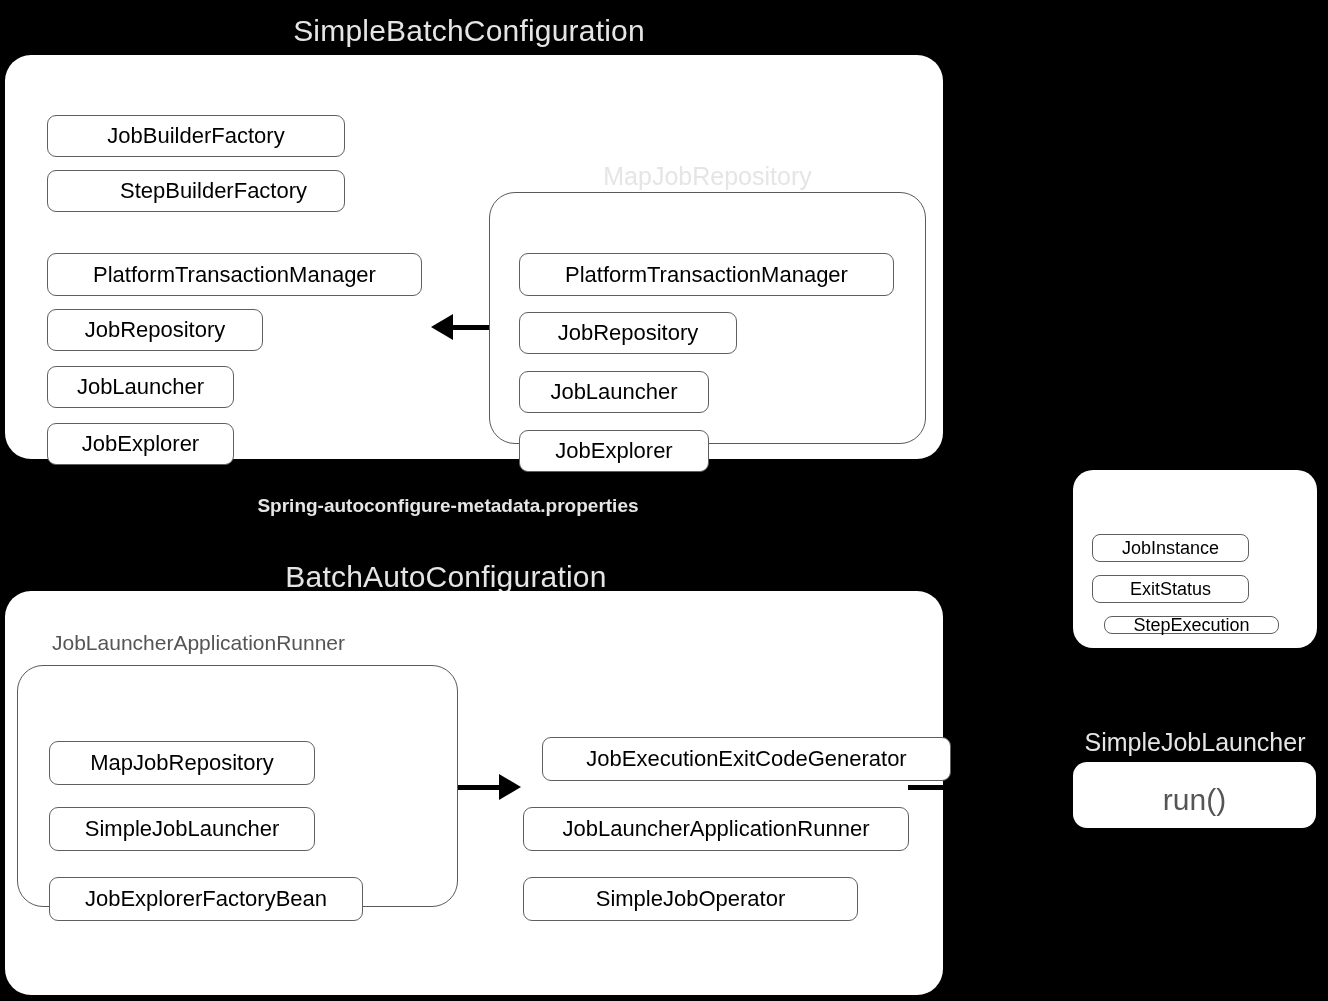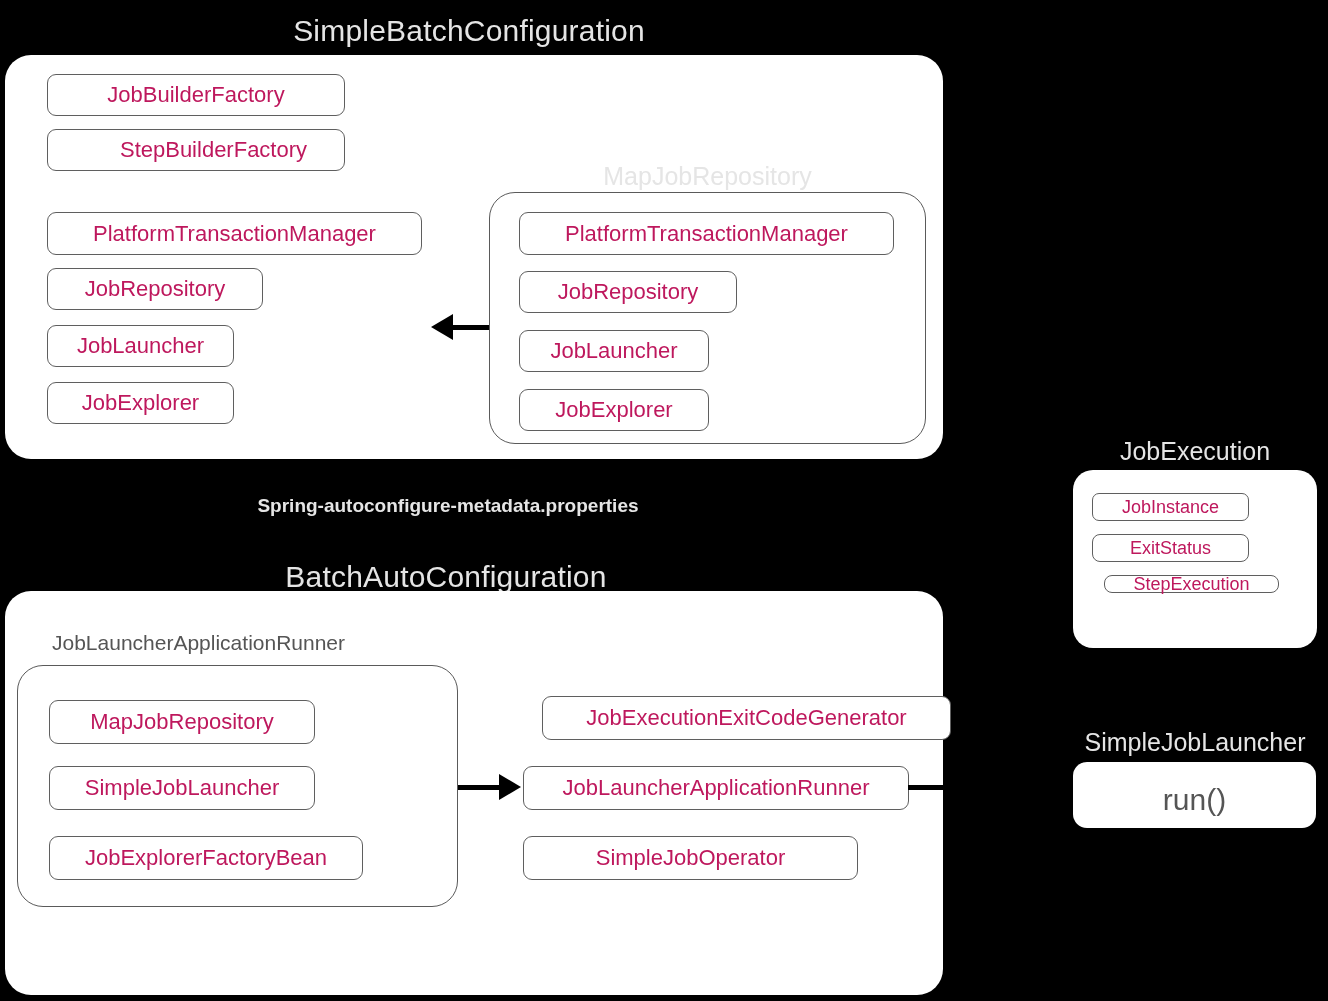--- a/index.html
+++ b/index.html
@@ -51,27 +51,28 @@
     font-size: 21px;
     white-space: nowrap;
   }
 
   
   .chip {
     position: absolute;
     background: #ffffff;
     border: 1.6px solid #5f5f5f;
     border-radius: 9px;
-    color: #be185d;
+    color: #000000;
     display: flex;
     align-items: center;
     justify-content: center;
     box-sizing: border-box;
     white-space: nowrap;
     font-size: 22px;
+    margin-top: 41px;
   }
   .chip.sm { font-size: 18px; border-radius: 8px; }
 
   
   .line-h {
     position: absolute;
     background: #000000;
     height: 5px;
   }
   .arrow-head {
@@ -133,25 +134,24 @@
 
   <div class="chip" style="left:542px; top:696px; width:409px; height:44px;">JobExecutionExitCodeGenerator</div>
   <div class="chip" style="left:523px; top:766px; width:386px; height:44px;">JobLauncherApplicationRunner</div>
   <div class="chip" style="left:523px; top:836px; width:335px; height:44px;">SimpleJobOperator</div>
 
   <div class="line-h" style="left:458px; top:785px; width:44px;"></div>
   <div class="arrow-head right" style="left:499px; top:774px;"></div>
 
   <div class="conn-line" style="left:908px; top:785px; width:36px;"></div>
 
-  <div class="caption mid" style="left:1073px; top:437px; width:244px;">JobExecution</div>
 
   <div class="panel plain" style="left:1073px; top:470px; width:244px; height:178px; border-radius:20px;"></div>
 
-  <div class="chip sm" style="left:1092px; top:493px; width:157px; height:28px;border-radius:7px;">JobInstance</div>
+  <div class="chip sm" style="left:1092px; top:493px; width:157px; height:28px;">JobInstance</div>
   <div class="chip sm" style="left:1092px; top:534px; width:157px; height:28px;">ExitStatus</div>
   <div class="chip sm" style="left:1104px; top:575px; width:175px; height:18px;">StepExecution</div>
 
   <div class="caption mid" style="left:1073px; top:728px; width:244px;">SimpleJobLauncher</div>
 
   <div class="panel plain" style="left:1073px; top:762px; width:243px; height:66px; border-radius:14px;"></div>
 
   <div class="inner-label" style="left:1073px; top:783px; width:243px; text-align:center; font-size:30px;">run()</div>
 
 </div>

